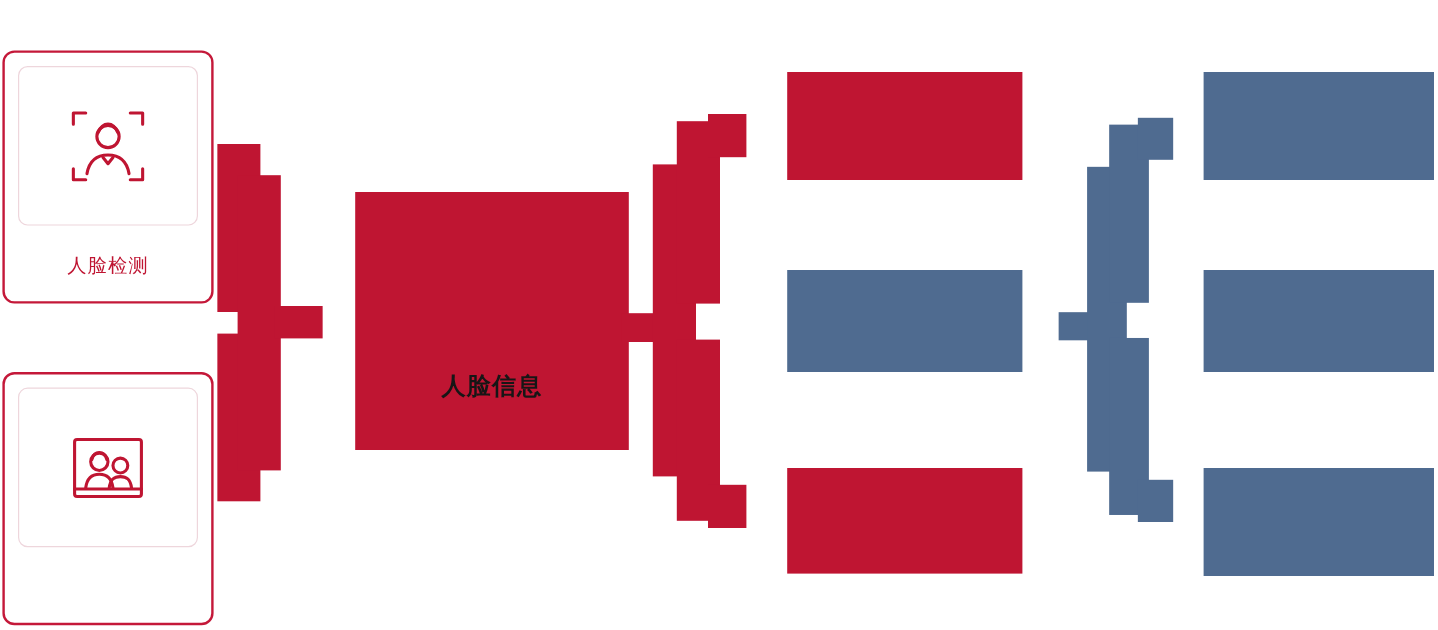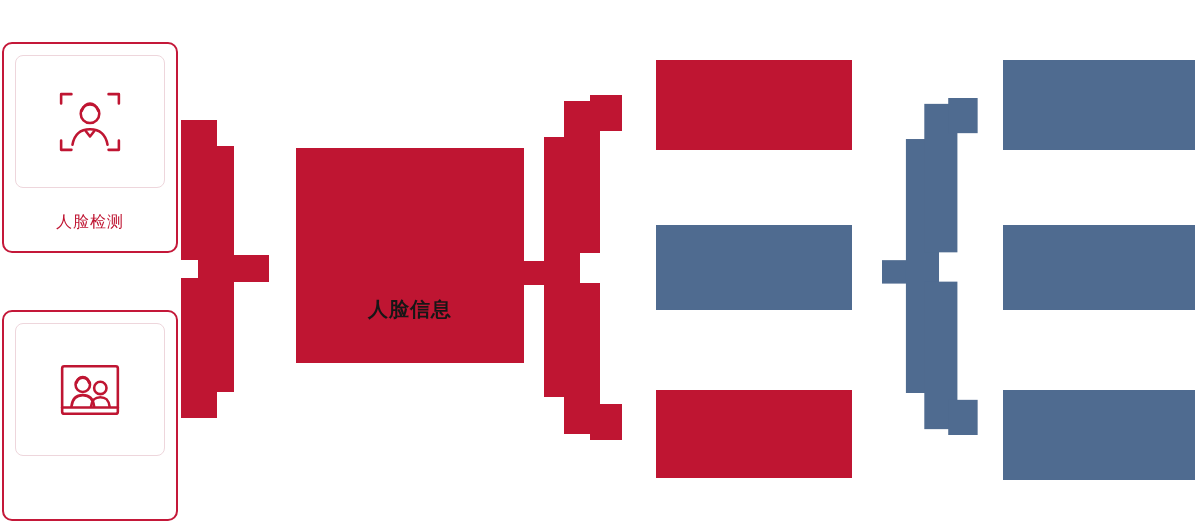--- a/index.html
+++ b/index.html
@@ -47,21 +47,21 @@
     display: flex;
     align-items: center;
     justify-content: center;
     color: var(--c-red, #bf1532);
     font-size: 16px;
     letter-spacing: 1px;
   }
   
   .center-box {
     position: absolute;
-    left: 296px; top: 148px;
+    left: 296px; top: 160px;
     width: 228px; height: 215px;
   }
   .center-label {
     position: absolute;
     left: 0; right: 0; top: 148px;
     text-align: center;
     font-size: 20px;
     font-weight: 700;
     letter-spacing: 1px;
     color: var(--c-center-text, #161616);

